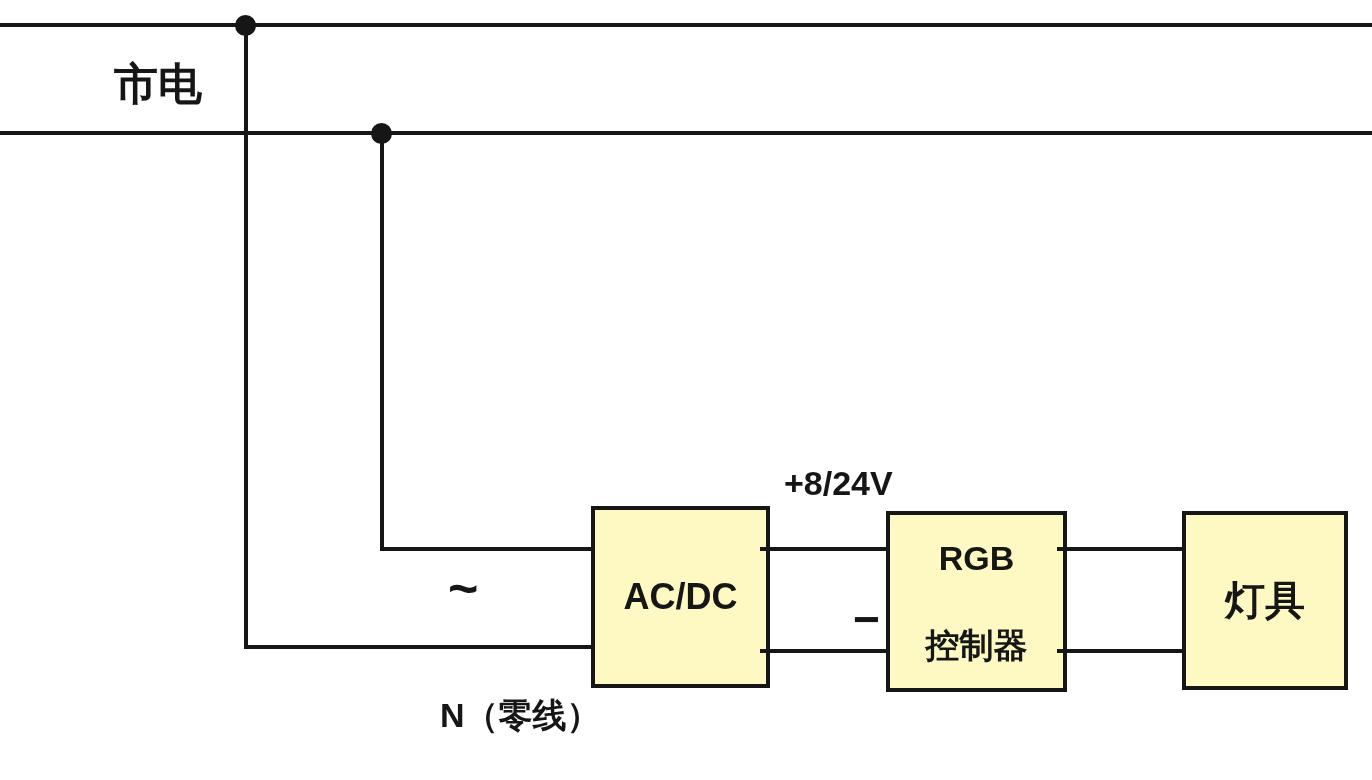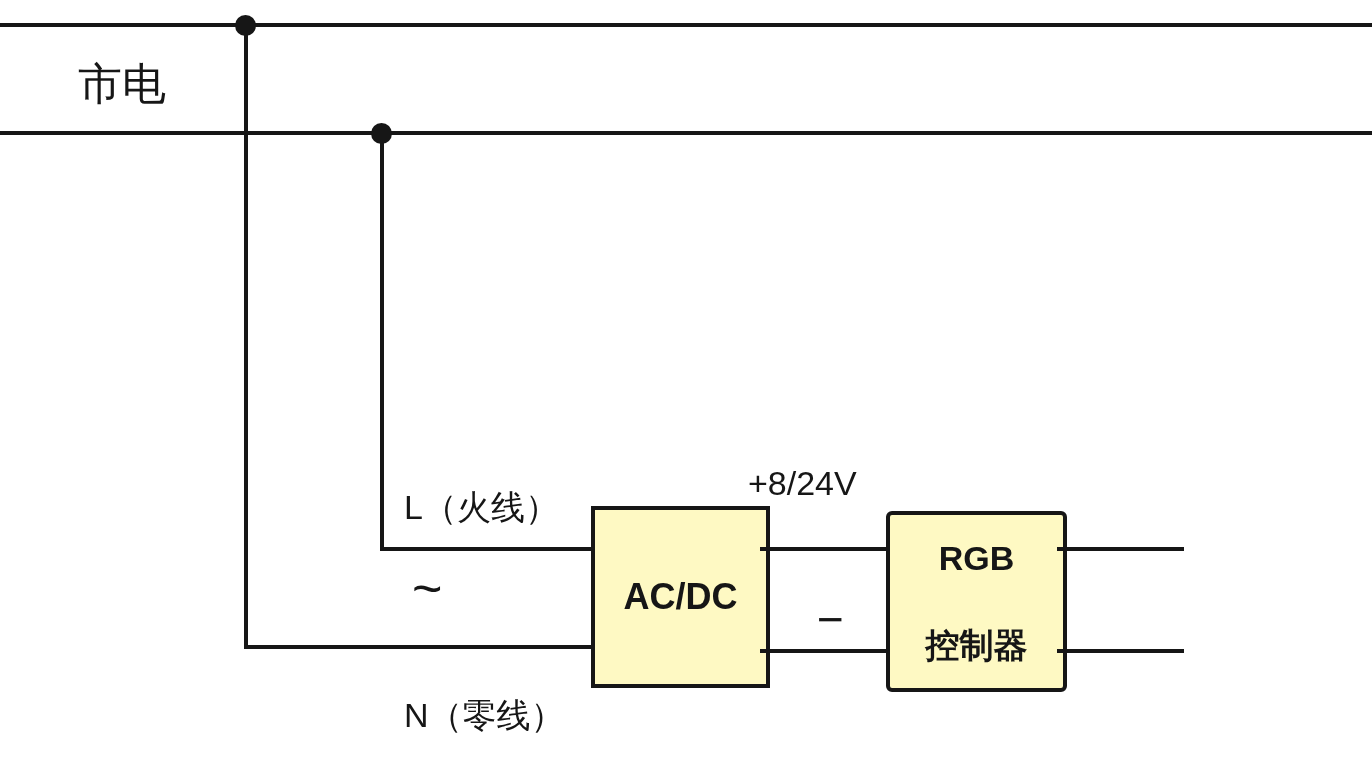--- a/index.html
+++ b/index.html
@@ -36,24 +36,25 @@
     display: flex;
     flex-direction: column;
     align-items: center;
     justify-content: center;
     font-weight: 700;
     text-align: center;
     color: #161616;
   }
   .lbl {
     position: absolute;
-    font-weight: 400;
+    font-weight: 700;
     white-space: nowrap;
     line-height: 1;
     color: #161616;
+    margin-left: 36px;
   }
 </style>
 </head>
 <body>
 
 <div class="canvas">
 
   <div class="wire" style="left:0; top:23px; width:1372px; height:4px;"></div>
   <div class="wire" style="left:0; top:131px; width:1372px; height:4px;"></div>
 
@@ -61,35 +62,37 @@
 
   <div class="dot" style="left:235px; top:15px;"></div>
   <div class="dot" style="left:371px; top:123px;"></div>
 
   <div class="wire" style="left:244px; top:25px; width:4px; height:624px;"></div>
   <div class="wire" style="left:244px; top:645px; width:350px; height:4px;"></div>
 
   <div class="wire" style="left:380px; top:133px; width:4px; height:418px;"></div>
   <div class="wire" style="left:380px; top:547px; width:214px; height:4px;"></div>
 
-  <div class="lbl" style="left:404px; top:490px; font-size:34px;">L（火线）</div>
   <div class="lbl" style="left:412px; top:562px; font-size:52px;">~</div>
   <div class="lbl" style="left:404px; top:698px; font-size:34px;">N（零线）</div>
 
   <div class="box" style="left:591px; top:506px; width:171px; height:174px;">
     <span style="font-size:36px;">AC/DC</span>
   </div>
 
   <div class="lbl" style="left:748px; top:466px; font-size:34px;">+8/24V</div>
   <div class="wire" style="left:760px; top:547px; width:128px; height:4px;"></div>
   <div class="lbl" style="left:817px; top:596px; font-size:46px;">−</div>
   <div class="wire" style="left:760px; top:649px; width:128px; height:4px;"></div>
 
-  <div class="box" style="left:886px; top:511px; width:173px; height:173px;border-radius:6px;">
+  <div class="box" style="left:886px; top:511px; width:173px; height:173px;">
     <span style="font-size:34px; line-height:1.25;">RGB</span>
     <span style="font-size:34px; line-height:1.25;margin-top:44px;">控制器</span>
   </div>
 
   <div class="wire" style="left:1057px; top:547px; width:127px; height:4px;"></div>
   <div class="wire" style="left:1057px; top:649px; width:127px; height:4px;"></div>
 
+  <div class="box" style="left:1182px; top:511px; width:158px; height:171px;">
+    <span style="font-size:40px;">灯具</span>
+  </div>
 
 </div>
 
 </body></html>

